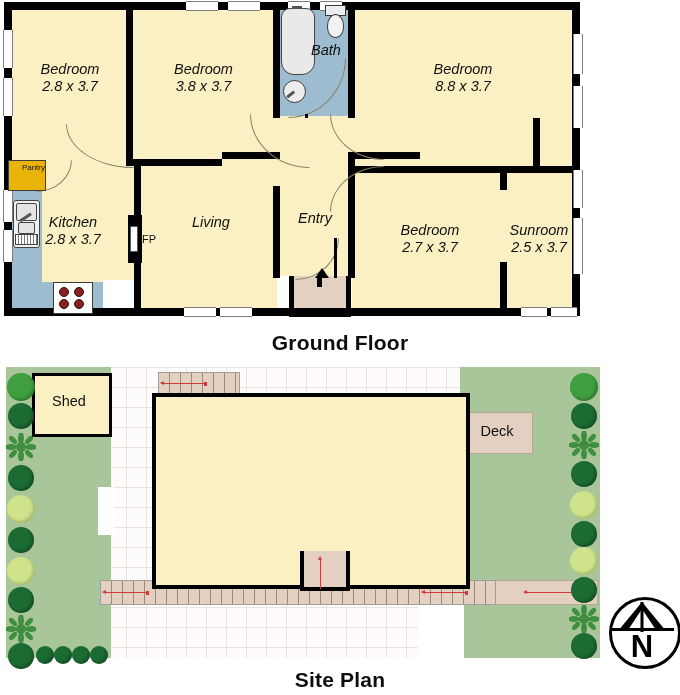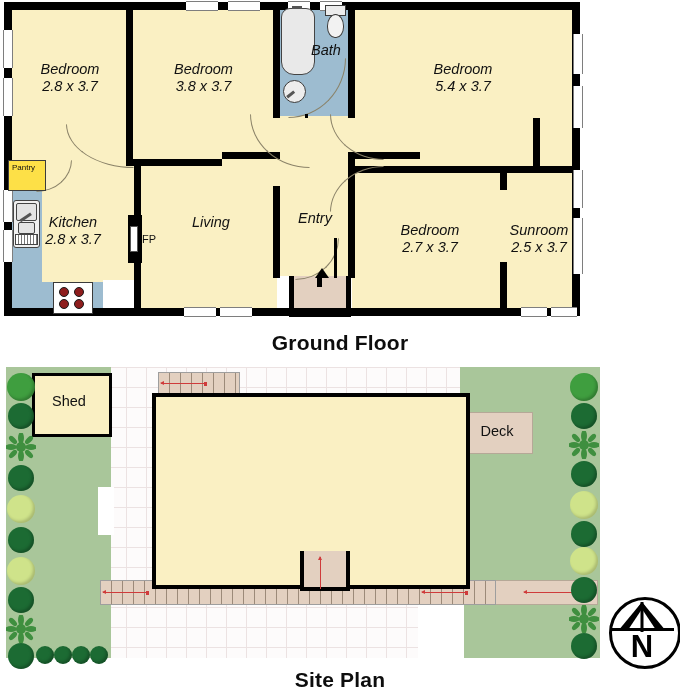--- a/index.html
+++ b/index.html
@@ -29,21 +29,21 @@
   .swing.br{border-color:transparent;border-bottom-color:#8a8268;border-right-color:#8a8268;}
 
   
   .fix{position:absolute;background:#e9e9e9;border:1.3px solid #444;}
   .tub{border-radius:9px 9px 13px 13px;}
   .toilet-bowl{position:absolute;background:#f2f2f2;border:1.4px solid #3a3a3a;border-radius:50% 50% 46% 46%;}
   .toilet-tank{position:absolute;background:#ececec;border:1.3px solid #3a3a3a;}
   .basin{position:absolute;background:#ededed;border:1.4px solid #3a3a3a;border-radius:50%;}
   .tap{position:absolute;background:#555;}
 
-  .pantry{position:absolute;background:#fde047;border:1.3px solid #3c3c3c;display:flex;align-items:flex-start;justify-content:flex-start;}
+  .pantry{position:absolute;background:#eab308;border:1.3px solid #3c3c3c;display:flex;align-items:flex-start;justify-content:flex-end;}
   .pantry span{font-size:8px;padding:2px 0 0 3px;color:#111;}
 
   .stove{position:absolute;background:#fff;border:1.3px solid #3a3a3a;}
   .burner{position:absolute;width:8px;height:8px;border-radius:50%;background:#8e1d1d;border:1.3px solid #1a1a1a;}
 
   .fp-label{position:absolute;font-size:11px;color:#111;}
   .fp-slot{position:absolute;background:#fff;border:1px solid #555;}
 
   .entry-arrow{position:absolute;width:0;height:0;}
 
@@ -191,21 +191,21 @@
   </div>
   <div class="lbl" style="left:130px;top:61px;width:147px;">
     <span class="n">Bedroom</span>
     <span class="n">3.8 x 3.7</span>
   </div>
   <div class="lbl" style="left:311px;top:42px;width:46px;text-align:left;">
     <span class="n">Bath</span>
   </div>
   <div class="lbl" style="left:352px;top:61px;width:222px;">
     <span class="n">Bedroom</span>
-    <span class="n">5.4 x 3.7</span>
+    <span class="n">8.8 x 3.7</span>
   </div>
   <div class="lbl" style="left:12px;top:214px;width:122px;">
     <span class="n">Kitchen</span>
     <span class="n">2.8 x 3.7</span>
   </div>
   <div class="lbl" style="left:146px;top:214px;width:130px;">
     <span class="n">Living</span>
   </div>
   <div class="lbl" style="left:280px;top:210px;width:70px;">
     <span class="n">Entry</span>

